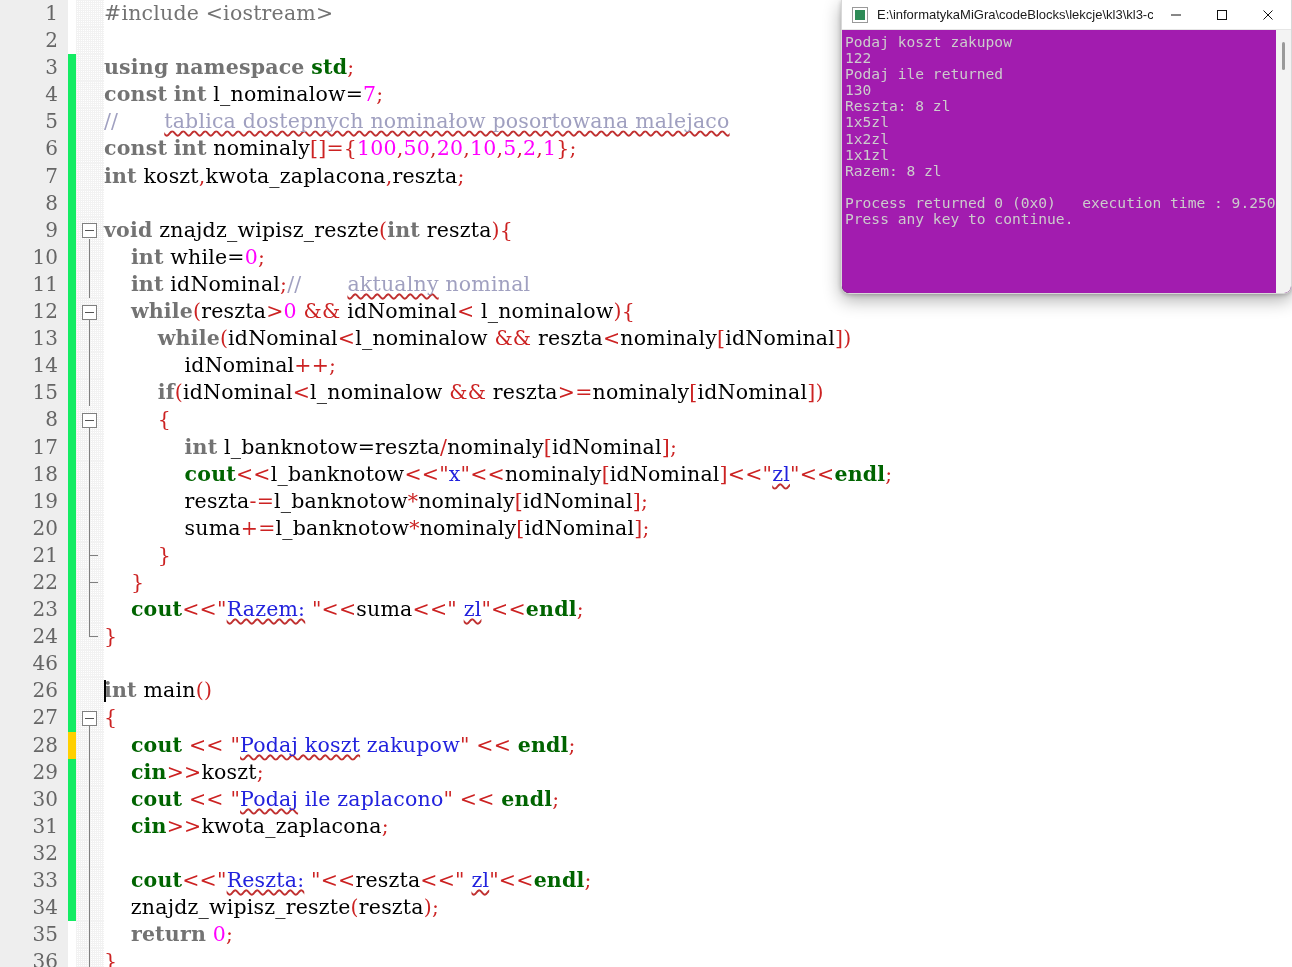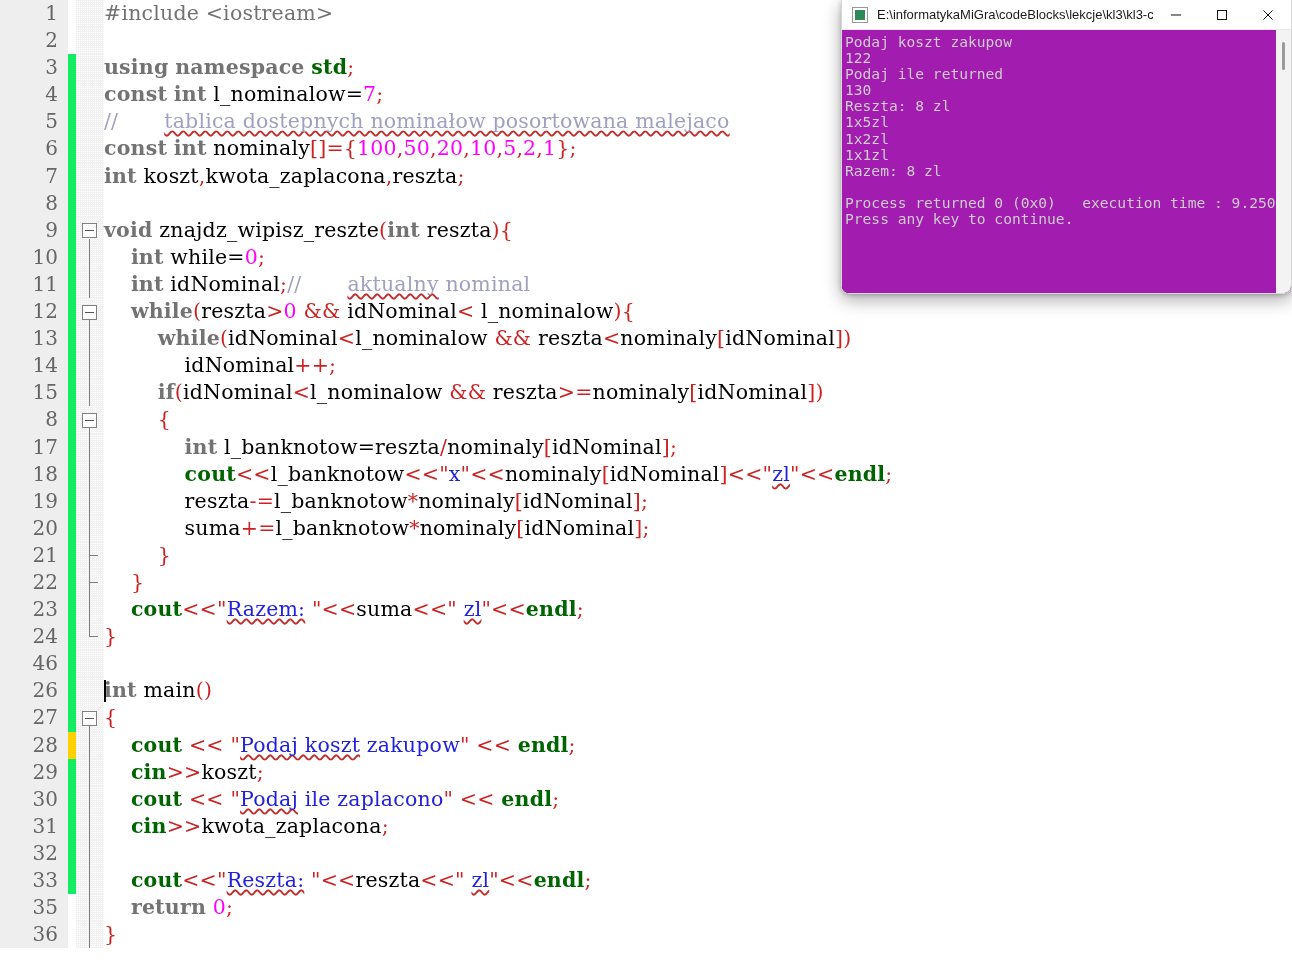--- a/index.html
+++ b/index.html
@@ -264,20 +264,21 @@
         <div class="row chg-green"><div class="lnum">24</div><div class="chgbar"></div><div class="foldcol"><span class="fold-end"></span></div><div class="codetext"><span class="op">}</span></div></div>
         <div class="row chg-green"><div class="lnum">46</div><div class="chgbar"></div><div class="foldcol"></div><div class="codetext"></div></div>
         <div class="row chg-green"><div class="lnum">26</div><div class="chgbar"></div><div class="foldcol"></div><div class="codetext"><span class="kw">int</span><span> main</span><span class="op">()</span></div><span class="caret" style="left: 104px;"></span></div>
         <div class="row chg-green"><div class="lnum">27</div><div class="chgbar"></div><div class="foldcol"><span class="fold-box"></span><span class="fold-line from-box"></span></div><div class="codetext"><span class="op">{</span></div></div>
         <div class="row chg-yellow"><div class="lnum">28</div><div class="chgbar"></div><div class="foldcol"><span class="fold-line"></span></div><div class="codetext"><span>    </span><span class="kw2">cout</span><span> </span><span class="op">&lt;&lt;</span><span> </span><span class="strq">"</span><span class="str sp">Podaj koszt</span><span class="str"> zakupow</span><span class="strq">"</span><span> </span><span class="op">&lt;&lt;</span><span> </span><span class="kw2">endl</span><span class="op">;</span></div></div>
         <div class="row chg-green"><div class="lnum">29</div><div class="chgbar"></div><div class="foldcol"><span class="fold-line"></span></div><div class="codetext"><span>    </span><span class="kw2">cin</span><span class="op">&gt;&gt;</span><span>koszt</span><span class="op">;</span></div></div>
         <div class="row chg-green"><div class="lnum">30</div><div class="chgbar"></div><div class="foldcol"><span class="fold-line"></span></div><div class="codetext"><span>    </span><span class="kw2">cout</span><span> </span><span class="op">&lt;&lt;</span><span> </span><span class="strq">"</span><span class="str sp">Podaj</span><span class="str"> ile zaplacono</span><span class="strq">"</span><span> </span><span class="op">&lt;&lt;</span><span> </span><span class="kw2">endl</span><span class="op">;</span></div></div>
         <div class="row chg-green"><div class="lnum">31</div><div class="chgbar"></div><div class="foldcol"><span class="fold-line"></span></div><div class="codetext"><span>    </span><span class="kw2">cin</span><span class="op">&gt;&gt;</span><span>kwota_zaplacona</span><span class="op">;</span></div></div>
         <div class="row chg-green"><div class="lnum">32</div><div class="chgbar"></div><div class="foldcol"><span class="fold-line"></span></div></div>
         <div class="row chg-green"><div class="lnum">33</div><div class="chgbar"></div><div class="foldcol"><span class="fold-line"></span></div><div class="codetext"><span>    </span><span class="kw2">cout</span><span class="op">&lt;&lt;</span><span class="strq">"</span><span class="str sp">Reszta:</span><span class="str"> </span><span class="strq">"</span><span class="op">&lt;&lt;</span><span>reszta</span><span class="op">&lt;&lt;</span><span class="strq">"</span><span class="str"> </span><span class="str sp">zl</span><span class="strq">"</span><span class="op">&lt;&lt;</span><span class="kw2">endl</span><span class="op">;</span></div></div>
+        <div class="row chg-green"><div class="lnum">34</div><div class="chgbar"></div><div class="foldcol"><span class="fold-line"></span></div><div class="codetext"><span>    znajdz_wipisz_reszte</span><span class="op">(</span><span>reszta</span><span class="op">)</span><span class="op">;</span></div></div>
         <div class="row"><div class="lnum">35</div><div class="chgbar"></div><div class="foldcol"><span class="fold-line"></span></div><div class="codetext"><span>    </span><span class="kw">return</span><span> </span><span class="num">0</span><span class="op">;</span></div></div>
         <div class="row"><div class="lnum">36</div><div class="chgbar"></div><div class="foldcol"><span class="fold-line"></span></div><div class="codetext"><span class="op">}</span></div></div>
       </div>
   </div>
 
   <div class="console-win">
     <div class="titlebar">
       <span class="tb-icon"></span>
       <span class="tb-title">E:\informatykaMiGra\codeBlocks\lekcje\kl3\kl3-cw...</span>
       <span class="tb-btns">

